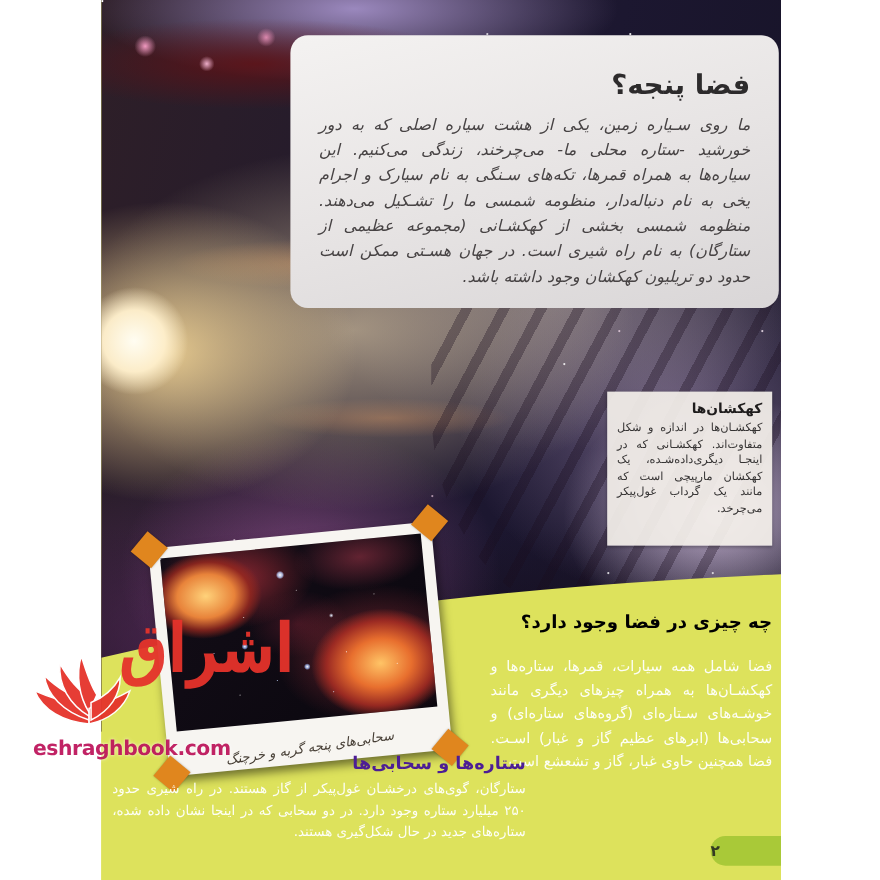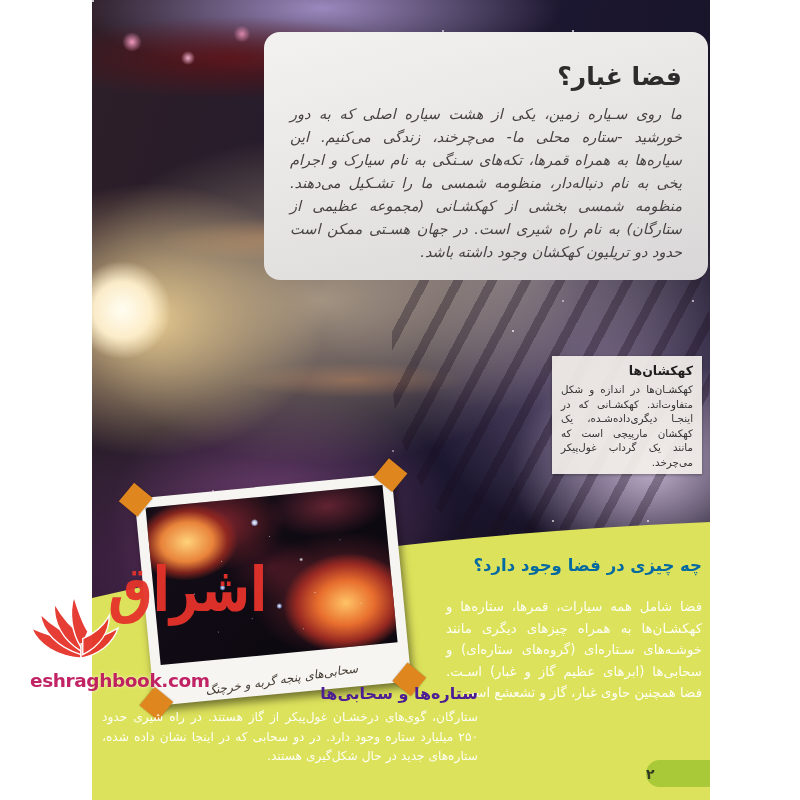--- a/index.html
+++ b/index.html
@@ -51,21 +51,21 @@
   
   .infobox{position:absolute;left:172px;top:32px;width:444px;height:248px;border-radius:16px;
     background:linear-gradient(165deg,#f4f2f1 0%,#e6e3e3 55%,#d9d6d7 100%);
     box-sizing:border-box;padding:30px 26px 0 26px;direction:rtl;}
   .infobox h1{margin:0;font-size:25px;font-weight:bold;color:#2d2b2c;letter-spacing:-.5px;}
   .infobox p{margin:12px 0 0 0;font-size:14.5px;line-height:23px;color:#474344;
     text-align:justify;text-justify:inter-word;font-style:italic;}
 
   
   .galaxies-note{position:absolute;left:460px;top:356px;width:150px;box-sizing:border-box;
-    background:rgba(243,239,233,.93);padding:7px 9px 4px 9px;direction:rtl;
+    background:rgba(243,239,233,.93);padding:7px 9px 26px 9px;direction:rtl;
     box-shadow:0 1px 3px rgba(0,0,0,.35);}
   .galaxies-note h2{margin:0;font-size:12.5px;font-weight:bold;color:#1e1c1c;}
   .galaxies-note p{margin:4px 0 0 0;font-size:10.3px;line-height:14.6px;color:#353333;
     text-align:justify;}
 
   
   .polaroid{position:absolute;left:52px;top:486px;width:258px;height:208px;margin:0;
     background:#f7f5f1;transform:rotate(-5.5deg);box-shadow:2px 5px 9px rgba(0,0,0,.5);}
   .photo{position:absolute;left:10px;top:10px;right:10px;bottom:40px;background:
       radial-gradient(circle 5px at 45% 16%, #ffffff 0%, rgba(190,210,255,.8) 45%, transparent 75%),
@@ -85,21 +85,21 @@
       60px 130px 0 rgba(255,255,255,.7),145px 135px 0 rgba(220,230,255,.8),205px 115px 0 rgba(255,255,255,.7);}
   .polaroid figcaption{position:absolute;left:0;right:0;bottom:7px;text-align:center;
     font-size:12px;font-style:italic;color:#463e35;transform:rotate(-3deg);direction:rtl;}
   .mount{position:absolute;width:24px;height:24px;background:#e0861e;transform:rotate(45deg);
     box-shadow:0 0 2px rgba(0,0,0,.3);}
   .mount.tl{left:-11px;top:-11px;}  .mount.tr{right:-11px;top:-11px;}
   .mount.bl{left:-10px;bottom:-10px;} .mount.br{right:-10px;bottom:-10px;}
 
   
   .space-contents{position:absolute;right:8px;top:556px;width:256px;direction:rtl;}
-  .space-contents h2{margin:0;font-size:16.5px;font-weight:bold;color:#0369a1;}
+  .space-contents h2{margin:0;font-size:16.5px;font-weight:bold;color:#000000;}
   .space-contents p{margin:21px 0 0 0;font-size:13.3px;line-height:21.5px;color:#fdfef5;
     text-align:justify;}
   .stars-block{position:absolute;left:10px;top:684px;width:376px;direction:rtl;}
   .stars-block h2{margin:0;font-size:16px;font-weight:bold;color:#4c1d95;}
   .stars-block p{margin:5px 0 0 0;font-size:12.2px;line-height:19.5px;color:#fdfef5;
     text-align:justify;}
 
   
   .page-pill{position:absolute;left:554px;top:760px;width:64px;height:27px;
     background:#a9c938;border-radius:14px 0 0 14px;display:flex;align-items:center;}
@@ -123,21 +123,21 @@
     <div class="galaxy">
       <div class="dust-lanes"></div>
       <div class="star-field"></div>
     </div>
 
     <svg class="yellow-curve" viewBox="0 0 618 300" preserveAspectRatio="none">
       <path d="M0,98 Q250,38 618,22 L618,300 L0,300 Z" fill="#dde25c"></path>
     </svg>
 
     <section class="infobox">
-      <h1>فضا غبار؟</h1>
+      <h1>فضا پنجه؟</h1>
       <p>ما روی سـیاره زمین، یکی از هشت سیاره اصلی که به دور خورشید -ستاره محلی ما- می‌چرخند، زندگی می‌کنیم. این سیاره‌ها به همراه قمرها، تکه‌های سـنگی به نام سیارک و اجرام یخی به نام دنباله‌دار، منظومه شمسی ما را تشـکیل می‌دهند. منظومه شمسی بخشی از کهکشـانی (مجموعه عظیمی از ستارگان) به نام راه شیری است. در جهان هسـتی ممکن است حدود دو تریلیون کهکشان وجود داشته باشد.</p>
     </section>
 
     <aside class="galaxies-note">
       <h2>کهکشان‌ها</h2>
       <p>کهکشـان‌ها در اندازه و شکل متفاوت‌اند. کهکشـانی که در اینجـا دیگری‌داده‌شـده، یک کهکشان مارپیچی است که مانند یک گرداب غول‌پیکر می‌چرخد.</p>
     </aside>
 
     <figure class="polaroid">
       <div class="mount tl"></div>

